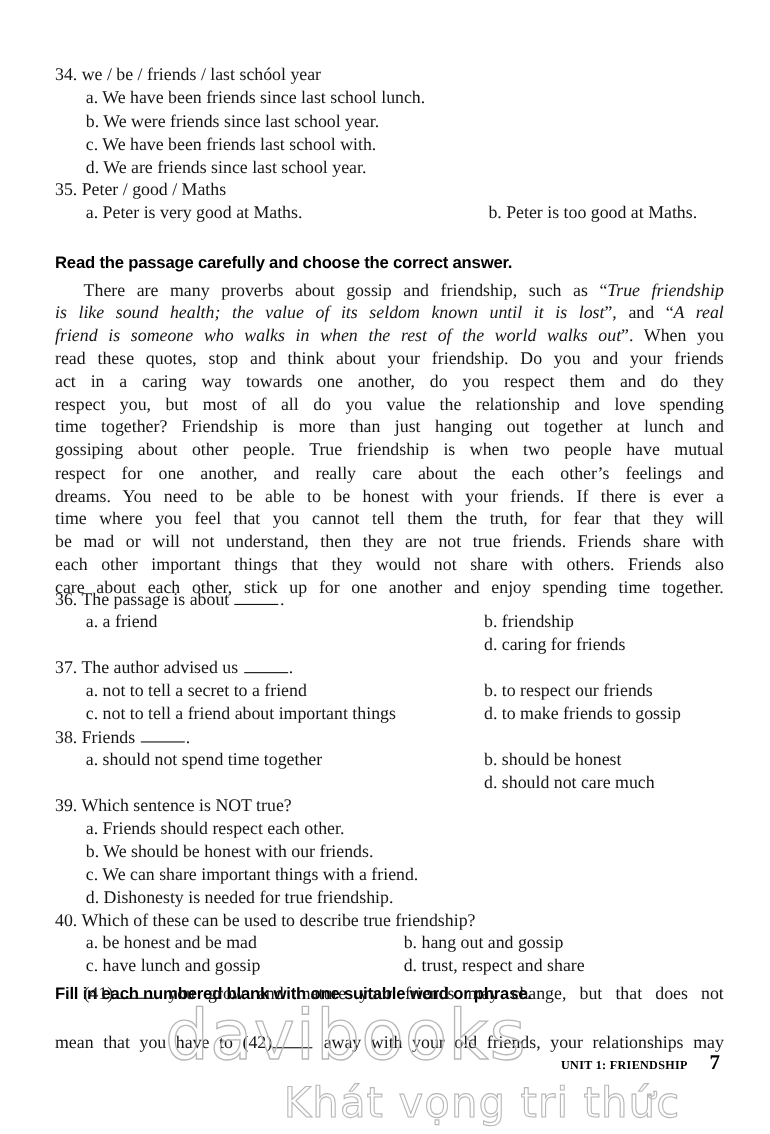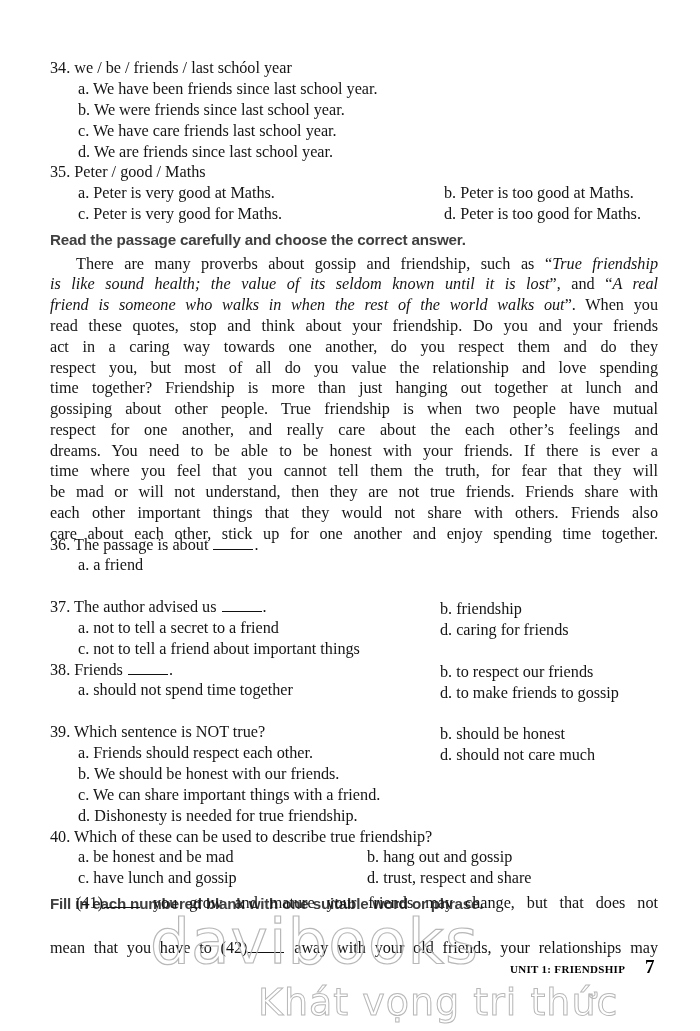--- a/index.html
+++ b/index.html
@@ -10,27 +10,27 @@
     color: #111111;
   }
   .page { position: absolute; left: 0; top: 0; width: 700px; height: 841px; }
   .line {
     position: absolute; left: 50px; width: 608px;
     font-family: "Liberation Serif", "DejaVu Serif", serif;
     font-size: 16.2px; line-height: 20.8px; white-space: nowrap;
     color: #151515;
   }
   .opt { left: 78px; }
-  .col2 { position: absolute; left: 440px; margin-top: 44px; }
+  .col2 { position: absolute; left: 440px; }
   .col2b { position: absolute; left: 366px; }
   .heading {
     position: absolute; left: 50px;
     font-family: "Liberation Sans", "DejaVu Sans", sans-serif;
     font-weight: bold; font-size: 15.2px; letter-spacing: -0.2px;
-    color: #404040;
+    color: #000000;
   }
   .just {
     text-align: justify; text-align-last: justify;
     white-space: normal;
   }
   .indent { padding-left: 26px; width: 582px; }
   em { font-style: italic; }
   .blank {
     display: inline-block; border-bottom: 1px solid #111; height: 14px;
     vertical-align: baseline; margin: 0 1px;
@@ -57,33 +57,29 @@
     color: transparent; -webkit-text-stroke: 1px #b8b8b8;
     letter-spacing: 1px; pointer-events: none;
   }
 </style>
 </head>
 <body>
 
 <div class="page">
 
   <div class="line" style="top:58px">34. we / be / friends / last schóol year</div>
-  <div class="line opt" style="top:79px">a. We have been friends since last school year.</div>
+  <div class="line opt" style="top:79px">a. We have been friends since last school lunch.</div>
   <div class="line opt" style="top:100px">b. We were friends since last school year.</div>
-  <div class="line opt" style="top:121px">c. We have care friends last school year.</div>
+  <div class="line opt" style="top:121px">c. We have been friends last school with.</div>
   <div class="line opt" style="top:142px">d. We are friends since last school year.</div>
 
   <div class="line" style="top:162px">35. Peter / good / Maths</div>
   <div class="line opt" style="top:183px">
     <span>a. Peter is very good at Maths.</span>
     <span class="col2b">b. Peter is too good at Maths.</span>
-  </div>
-  <div class="line opt" style="top:204px">
-    <span>c. Peter is very good for Maths.</span>
-    <span class="col2b">d. Peter is too good for Maths.</span>
   </div>
 
   <div class="heading" style="top:231px">Read the passage carefully and choose the correct answer.</div>
 
   <div class="line just indent" style="top:254px"><span>There are many proverbs about gossip and friendship, such as “</span><em>True friendship</em></div>
   <div class="line just" style="top:274px"><em>is like sound health; the value of its seldom known until it is lost</em><span>”, and “</span><em>A real</em></div>
   <div class="line just" style="top:295px"><em>friend is someone who walks in when the rest of the world walks out</em><span>”. When you</span></div>
   <div class="line just" style="top:316px">read these quotes, stop and think about your friendship. Do you and your friends</div>
   <div class="line just" style="top:337px">act in a caring way towards one another, do you respect them and do they</div>
   <div class="line just" style="top:358px">respect you, but most of all do you value the relationship and love spending</div>

